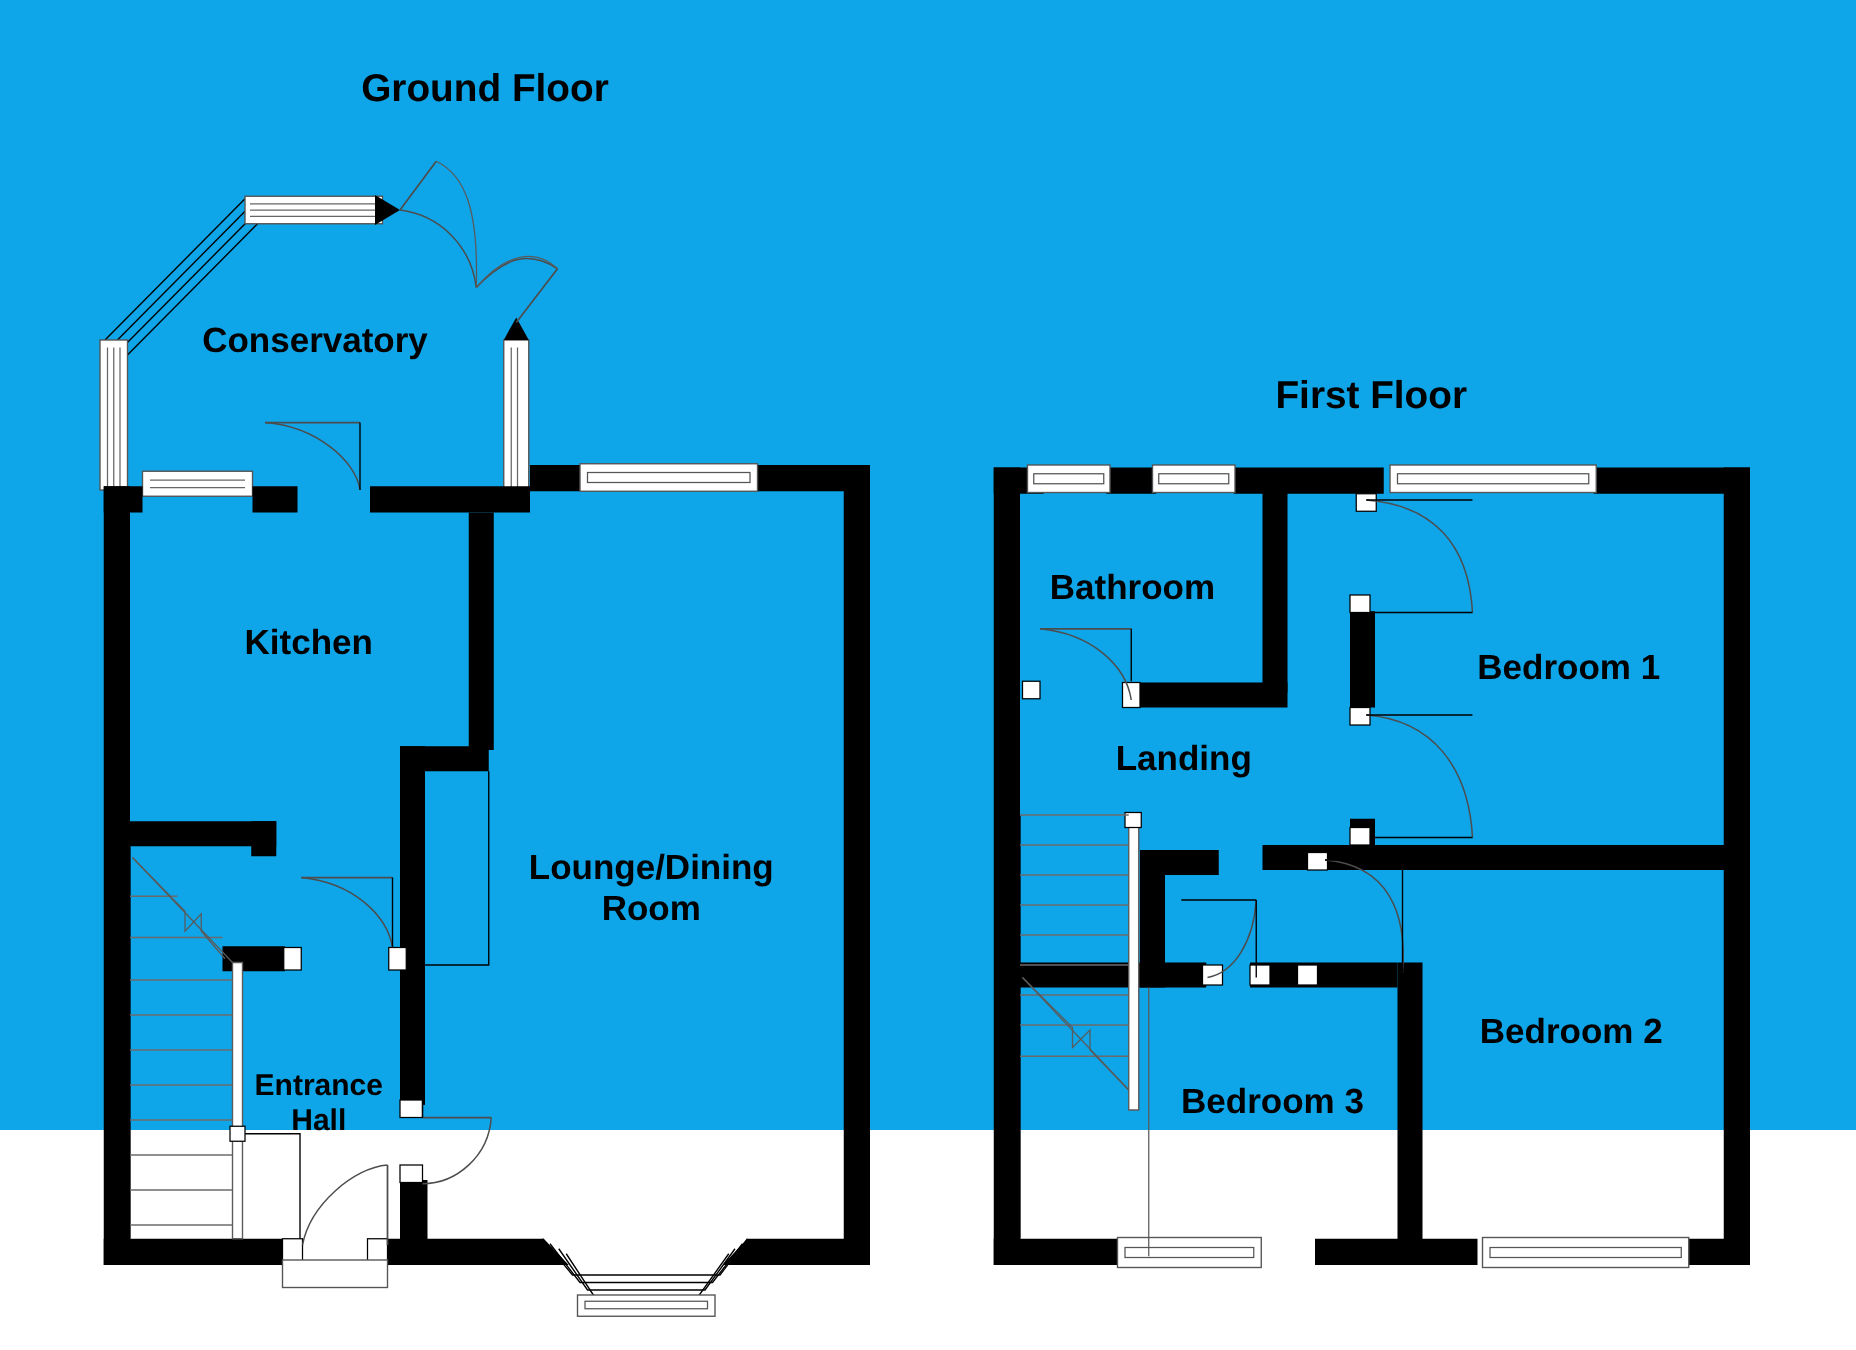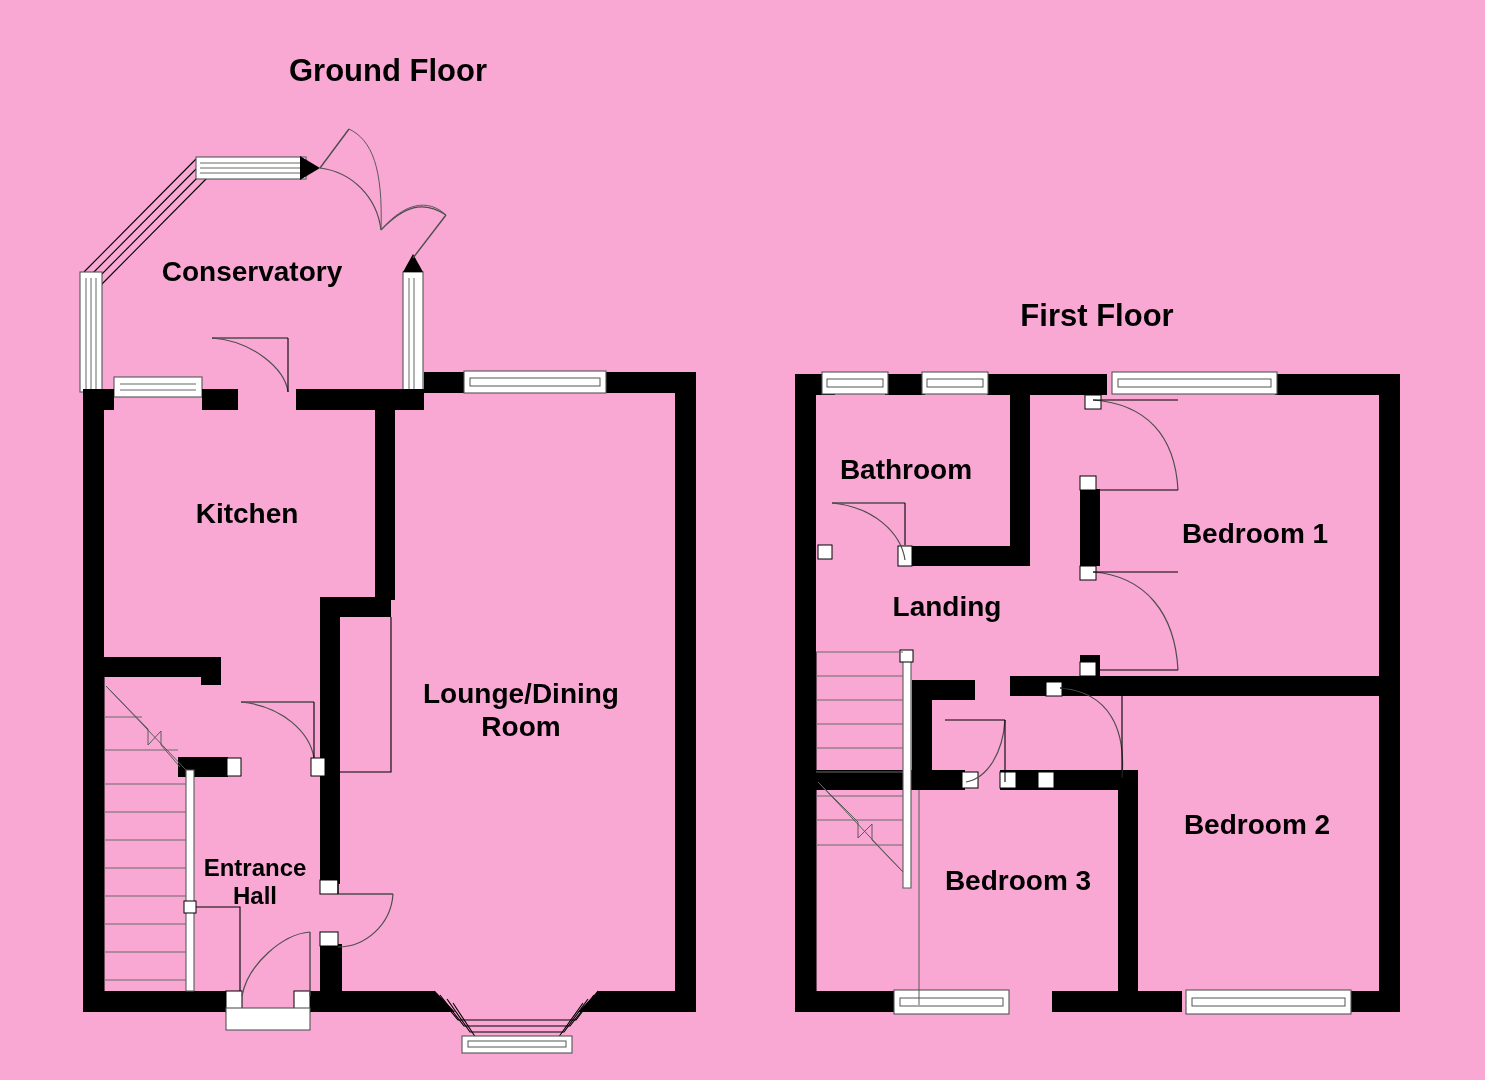--- a/index.html
+++ b/index.html
@@ -9,22 +9,22 @@
   }
   body {
     width: 1485px;
     height: 1080px;
     font-family: "Liberation Sans", sans-serif;
     overflow: hidden;
   }
   #plan-root {
     position: relative;
     width: 1485px;
-    height: 1080px;
-    background: #f9a8d4;
+    height: 904px;
+    background: #0ea5e9;
   }
   svg.plan {
     position: absolute;
     left: 0;
     top: 0;
     width: 1485px;
     height: 1080px;
   }
   .floor-title {
     font-family: "Liberation Sans", sans-serif;

